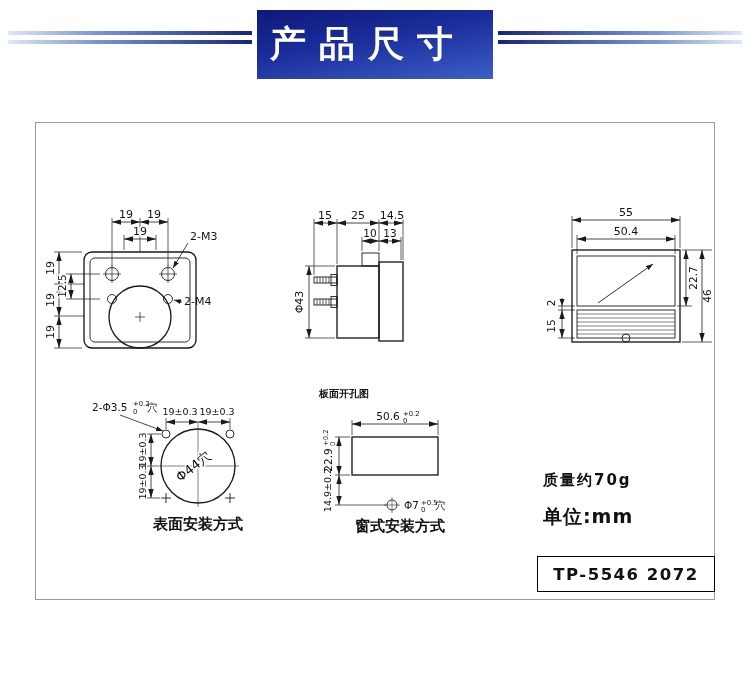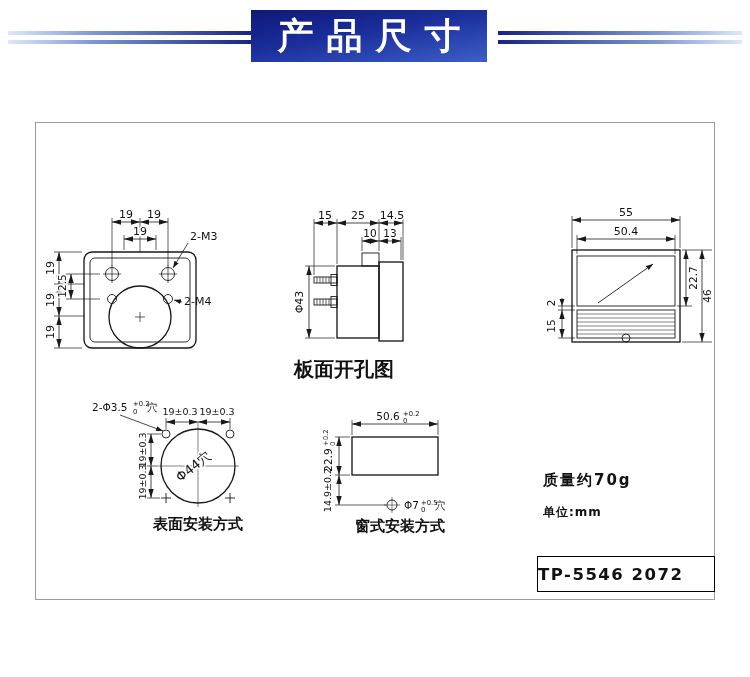--- a/index.html
+++ b/index.html
@@ -5,49 +5,49 @@
   * { margin:0; padding:0; box-sizing:border-box; }
   html,body { background:#fff; }
   body {
     width:750px; height:677px; position:relative; overflow:hidden;
     font-family:"DejaVu Sans","Liberation Sans",sans-serif; color:#111;
   }
   .abs { position:absolute; }
 
   
   .banner {
-    left:251px; top:10px; width:236px; height:52px;
+    left:257px; top:10px; width:236px; height:69px;
     background:linear-gradient(170deg,#0e1878 0%,#1b2e9c 45%,#3c5fc6 100%);
-    display:flex; align-items:center; justify-content:center;
+    display:flex; align-items:center; 
   }
   .banner-title {
     color:#fff; font-size:36px; font-weight:bold;
     letter-spacing:13px; padding-left:13px; white-space:nowrap;
   }
   .deco { height:4px; top:31px; }
   .deco2 { height:4px; top:40px; }
   .deco-l { background:linear-gradient(to right,#dfe8f7 0%,#7e97d4 35%,#16247f 100%); }
   .deco-r { background:linear-gradient(to left,#dfe8f7 0%,#7e97d4 35%,#16247f 100%); }
 
   
   .main-box { left:35px; top:122px; width:680px; height:478px; border:1px solid #9a9a9a; background:#fff; }
 
   .caption { font-weight:bold; text-align:center; white-space:nowrap; }
-  .cap-panel { left:288px; top:356px; width:112px; font-size:20px; }
+  .cap-panel { left:288px; top:387px; width:112px; font-size:10px; }
   .cap-surface { left:136px; top:515px; width:124px; font-size:15px; }
   .cap-window { left:338px; top:517px; width:124px; font-size:15px; }
 
   .note { font-weight:bold; white-space:nowrap; }
   .note-weight { left:543px; top:471px; font-size:15px; letter-spacing:2px; }
-  .note-unit { left:543px; top:504px; font-size:12px; letter-spacing:1px; }
+  .note-unit { left:543px; top:504px; font-size:19px; letter-spacing:1px; }
 
   .model-box {
     left:537px; top:556px; width:178px; height:36px;
     border:1.5px solid #000; background:#fff;
-    display:flex; align-items:center; 
+    display:flex; align-items:center; justify-content:center;
     font-size:16.5px; font-weight:bold; letter-spacing:1.5px;
   }
 
   
   svg { left:0; top:0; }
   svg text { font-family:"DejaVu Sans","Liberation Sans",sans-serif; fill:#111; }
   .thick { stroke:#1a1a1a; stroke-width:1.35; fill:none; }
   .thin  { stroke:#1a1a1a; stroke-width:0.9;  fill:none; }
   .ext   { stroke:#1a1a1a; stroke-width:0.7;  fill:none; }
   .dim   { stroke:#1a1a1a; stroke-width:0.8;  fill:none; }

